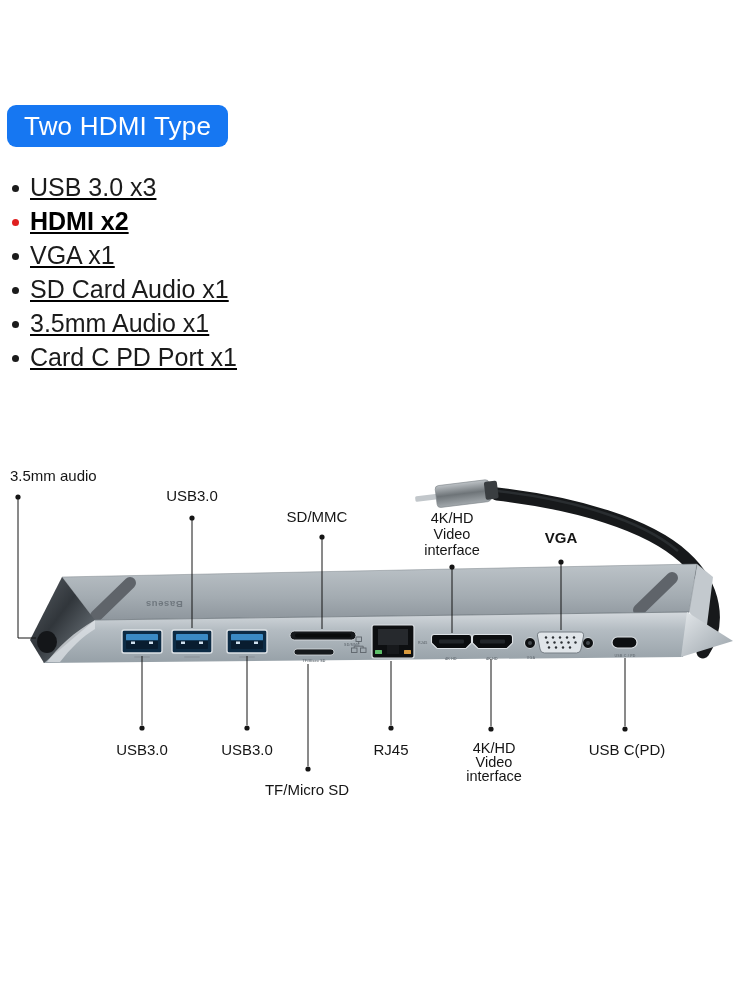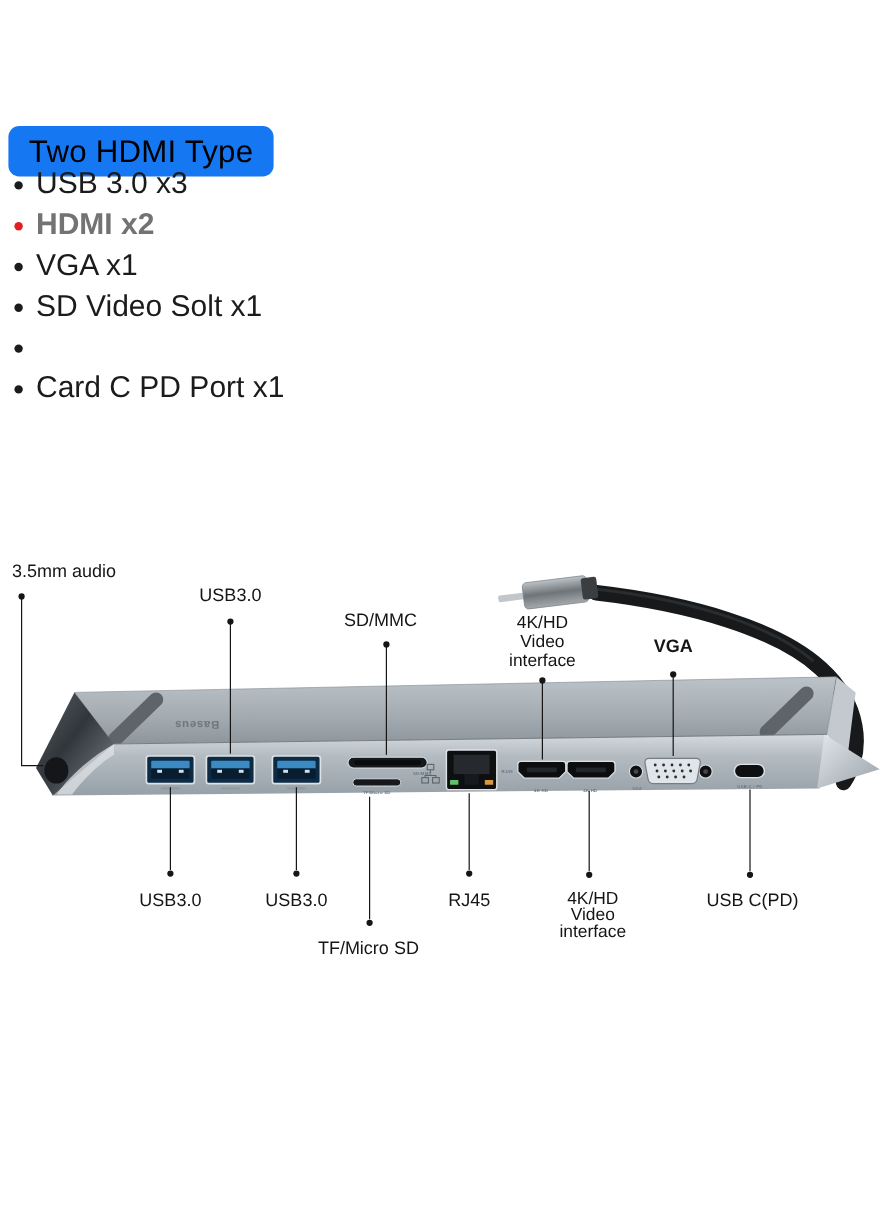--- a/index.html
+++ b/index.html
@@ -3,29 +3,29 @@
 <meta charset="utf-8">
 <style>
   html,body{margin:0;padding:0;}
   body{
     width:739px;height:1008px;position:relative;background:#ffffff;
     font-family:"Liberation Sans",sans-serif;overflow:hidden;
   }
   
   .badge{
     position:absolute;left:7px;top:105px;height:42px;padding:0 17px;
-    background:#1677f2;color:#000000;border-radius:9px;
+    background:#1677f2;color:#ffffff;border-radius:9px;
     display:flex;align-items:center;font-size:26px;font-weight:500;
     letter-spacing:.2px;white-space:nowrap;
   }
   
-  .features{position:absolute;left:8px;top:136px;}
+  .features{position:absolute;left:8px;top:170px;text-decoration:underline;}
   .feature{display:flex;align-items:center;height:34px;font-size:25px;color:#1b1b1b;}
   .feature .dot{width:7px;height:7px;border-radius:50%;background:#1b1b1b;margin:2px 11px 0 4px;flex:none;}
-  .feature.hl{color:#737373;font-weight:700;}
+  .feature.hl{color:#000000;font-weight:700;}
   .feature.hl .dot{background:#e02020;}
   
   svg.figure{position:absolute;left:0;top:0;width:739px;height:1008px;display:block;}
   .lbl{font-size:15px;font-weight:500;fill:#151515;}
   .lbl3{font-size:14.5px;font-weight:500;fill:#151515;}
   .leader{stroke:#151515;stroke-width:1;fill:none;}
   .ldot{fill:#151515;}
   .eng{fill:#6f777e;font-weight:600;}
   .eng9{font-size:9.5px;letter-spacing:.6px;}
   .eng4{font-size:3.6px;letter-spacing:.2px;}
@@ -45,24 +45,25 @@
   <div class="feature hl">
       <span class="dot"></span>
       <span>HDMI x2</span>
     </div>
   <div class="feature">
       <span class="dot"></span>
       <span>VGA x1</span>
     </div>
   <div class="feature">
       <span class="dot"></span>
-      <span>SD Video Solt x1</span>
-    </div>
-  <div class="feature">
-      <span class="dot"></span>
+      <span>SD Card Audio x1</span>
+    </div>
+  <div class="feature">
+      <span class="dot"></span>
+      <span>3.5mm Audio x1</span>
     </div>
   <div class="feature">
       <span class="dot"></span>
       <span>Card C PD Port x1</span>
     </div>
 </div>
 
 <svg class="figure" viewBox="0 0 739 1008">
   <defs>
     <linearGradient id="gTop" x1="0" y1="0" x2="0" y2="1">

